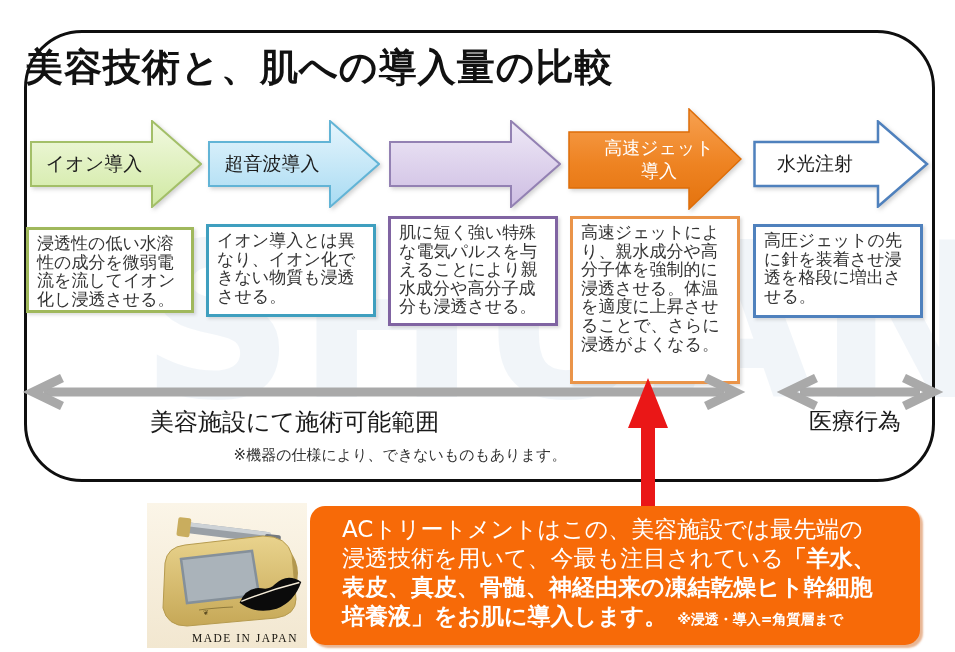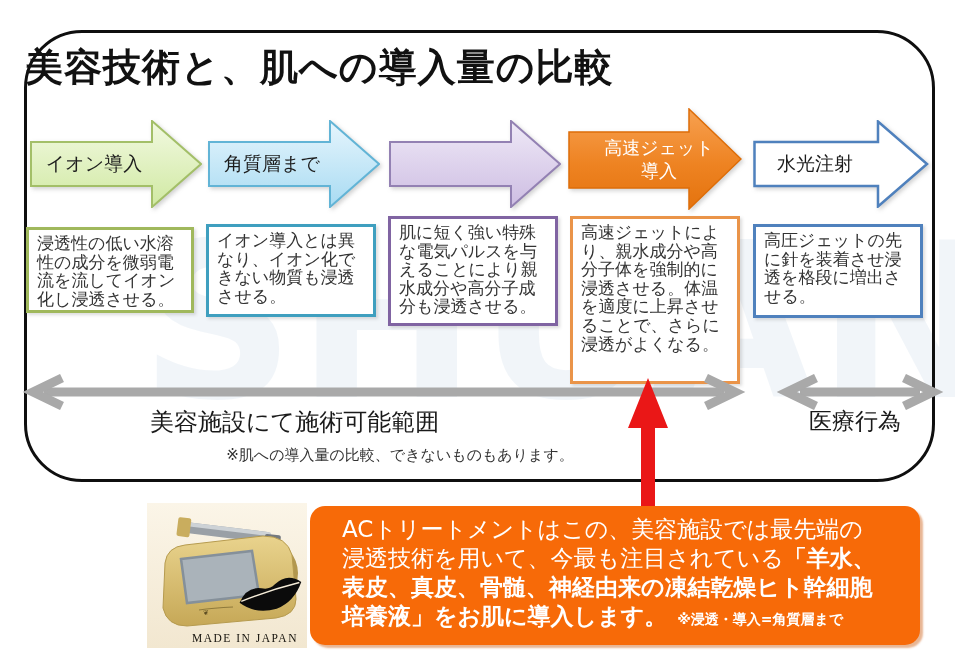--- a/index.html
+++ b/index.html
@@ -121,21 +121,21 @@
       <path d="M1,24 H121 V1 L173,51 L121,101 V80 H1 Z" fill="url(#g3)" stroke="#de6d08" stroke-width="1.5"></path>
     </svg>
   </div>
   <div class="abs arrow-wrap aw4">
     <svg width="176" height="88" viewBox="0 0 176 88">
       <path d="M1.5,22 H125 V1.5 L174,44 L125,86.5 V66 H1.5 Z" fill="#ffffff" stroke="#4f81bd" stroke-width="2.5"></path>
     </svg>
   </div>
 
   <div class="abs arrow-label al0">イオン導入</div>
-  <div class="abs arrow-label al1">角質層まで</div>
+  <div class="abs arrow-label al1">超音波導入</div>
   <div class="abs arrow-label al3">高速ジェット
 導入</div>
   <div class="abs arrow-label al4">水光注射</div>
 
   <div class="abs desc d0">浸透性の低い水溶性の成分を微弱電流を流してイオン化し浸透させる。</div>
   <div class="abs desc d1">イオン導入とは異なり、イオン化できない物質も浸透させる。</div>
   <div class="abs desc d2">肌に短く強い特殊な電気パルスを与えることにより親水成分や高分子成分も浸透させる。</div>
   <div class="abs desc d3">高速ジェットにより、親水成分や高分子体を強制的に浸透させる。体温を適度に上昇させることで、さらに浸透がよくなる。</div>
   <div class="abs desc d4">高圧ジェットの先に針を装着させ浸透を格段に増出させる。</div>
 
@@ -144,21 +144,21 @@
       <line x1="44" y1="18" x2="724" y2="18" stroke-width="9"></line>
       <path d="M62,4 L33,18 L62,32" stroke-width="9"></path>
       <path d="M706,4 L735,18 L706,32" stroke-width="9"></path>
       <line x1="800" y1="18" x2="920" y2="18" stroke-width="9"></line>
       <path d="M816,4 L787,18 L816,32" stroke-width="9"></path>
       <path d="M904,4 L933,18 L904,32" stroke-width="9"></path>
     </g>
   </svg>
   <div class="abs beauty-label">美容施設にて施術可能範囲</div>
   <div class="abs medical-label">医療行為</div>
-  <div class="abs note">※肌への導入量の比較、できないものもあります。</div>
+  <div class="abs note">※機器の仕様により、できないものもあります。</div>
 
   <svg class="abs red-arrow" width="44" height="138" viewBox="0 0 44 138">
     <path d="M22,2 L42,52 L29,52 L29,138 L15,138 L15,52 L2,52 Z" fill="#ea1717"></path>
   </svg>
 
   <div class="abs device">
     <svg width="160" height="145" viewBox="0 0 160 145">
       <defs>
         <linearGradient id="pbg" x1="0" y1="0" x2="0" y2="1">
           <stop offset="0" stop-color="#fbf5e8"></stop>

